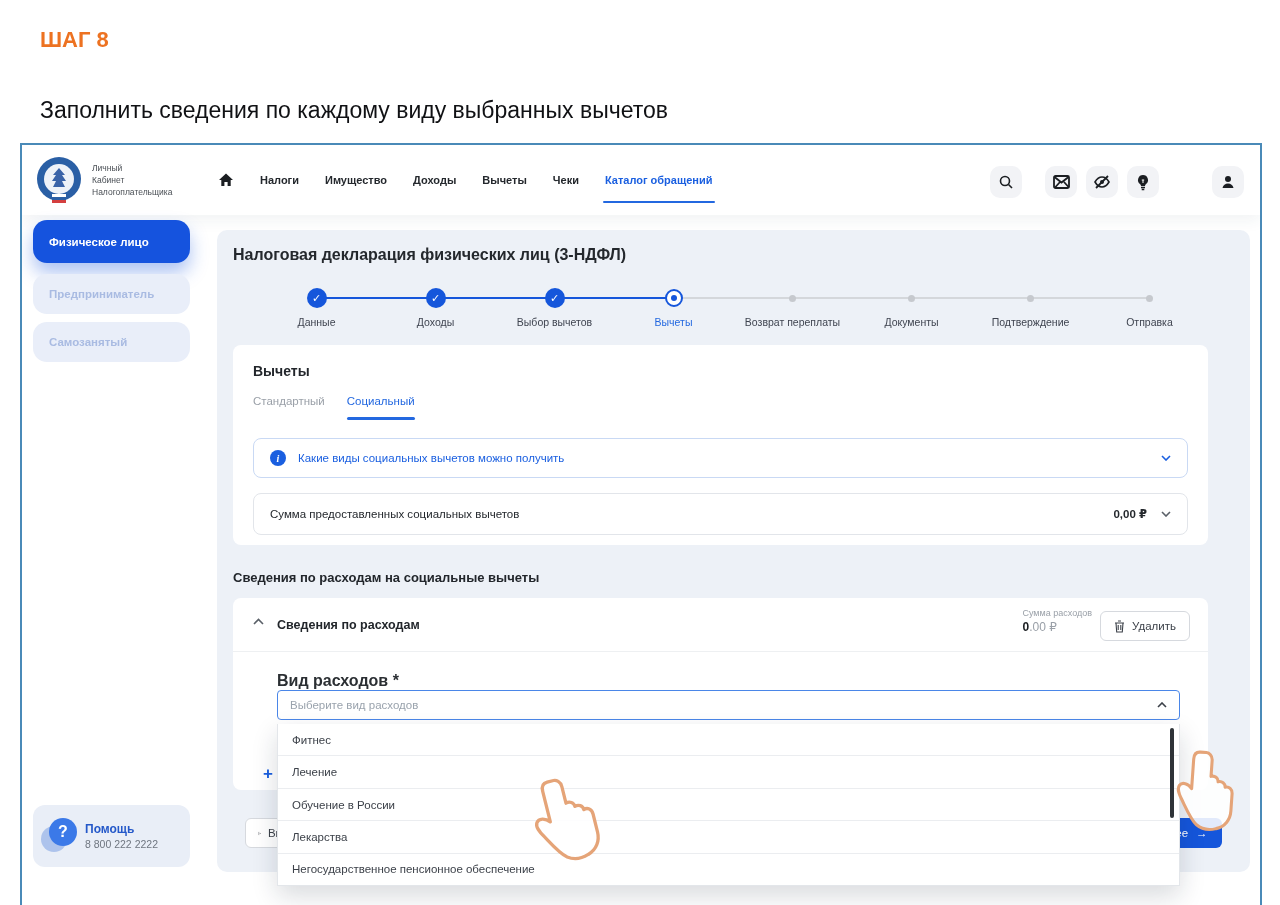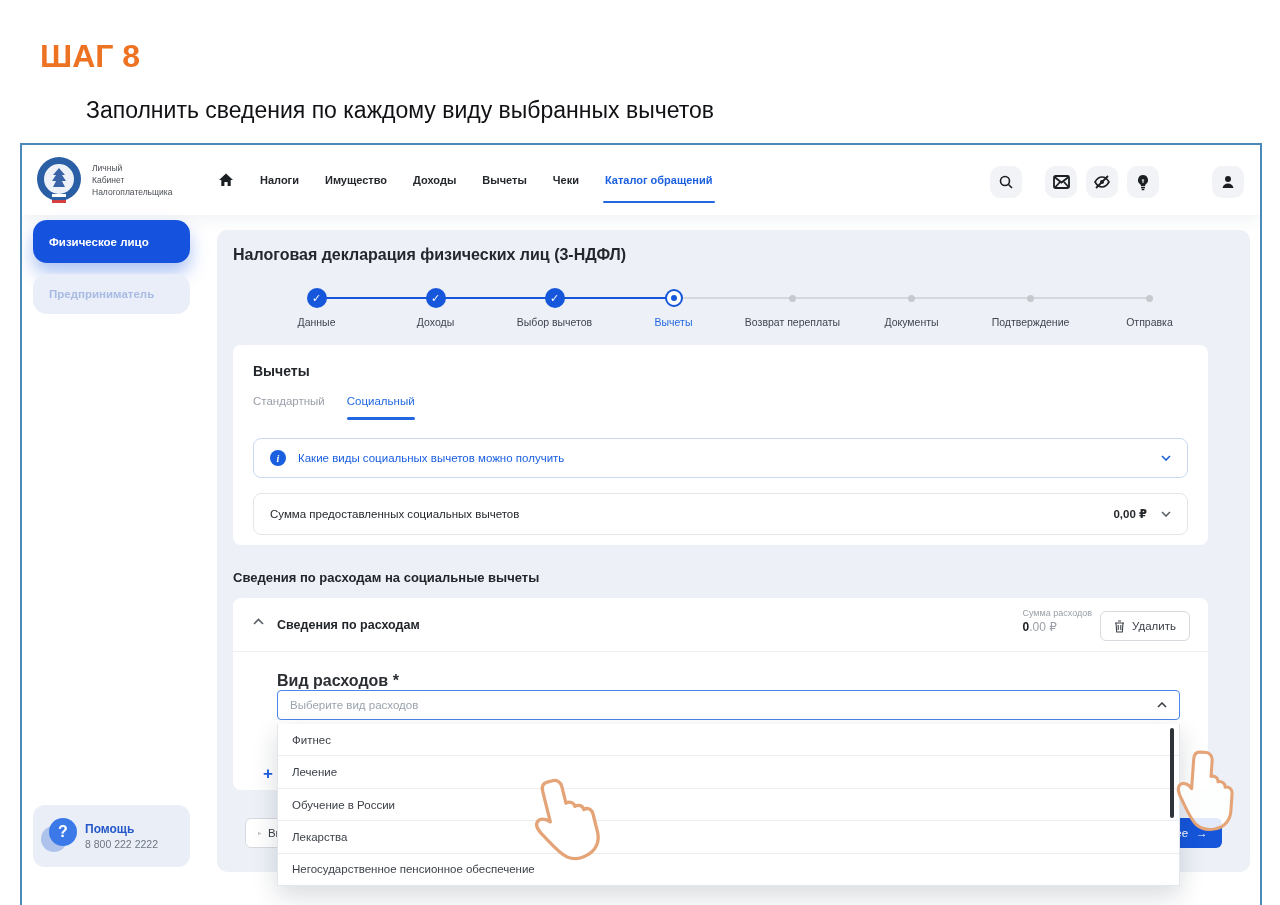--- a/index.html
+++ b/index.html
@@ -1,21 +1,21 @@
 <!DOCTYPE html>
 <html><head>
 <meta charset="utf-8">
 <style>
   * { margin:0; padding:0; box-sizing:border-box; }
   html,body { background:#fff; }
   body { width:1280px; height:905px; position:relative; font-family:"Liberation Sans","DejaVu Sans",sans-serif; color:#22262b; }
 
   
-  .step-title { position:absolute; left:40px; top:38px; font-size:32px; font-weight:700; color:#ED7221; }
-  .step-sub   { position:absolute; left:40px; top:97px; font-size:23px; color:#101114;margin-left:46px; }
+  .step-title { position:absolute; left:40px; top:27px; font-size:22px; font-weight:700; color:#ED7221; }
+  .step-sub   { position:absolute; left:40px; top:97px; font-size:23px; color:#101114; }
 
   
   .frame { position:absolute; left:20px; top:143px; width:1242px; height:892px;
            border:2px solid #4a8ab8; background:#fff; overflow:hidden; }
 
   
   .topbar { position:absolute; left:0; top:0; right:0; height:70px; background:#fff;
             box-shadow:0 6px 14px rgba(40,60,90,.06); }
   .logo { position:absolute; left:11px; top:9px; width:52px; height:52px; }
   .brand { position:absolute; left:70px; top:17px; font-size:8.5px; line-height:12px; color:#4a4f55; }
@@ -197,20 +197,23 @@
         </svg>
     </div>
   </div>
 
   <div class="side-btn side-active">
     <span>Физическое лицо</span>
   </div>
   <div class="side-btn side-idle-1">
     <span>Предприниматель</span>
   </div>
+  <div class="side-btn side-idle-2">
+    <span>Самозанятый</span>
+  </div>
 
   <div class="help-card">
     <div class="help-q">
       <div class="back"></div>
         <div class="front">?</div>
     </div>
     <div>
       <div class="help-title">Помощь</div>
       <div class="help-phone">8 800 222 2222</div>
     </div>

